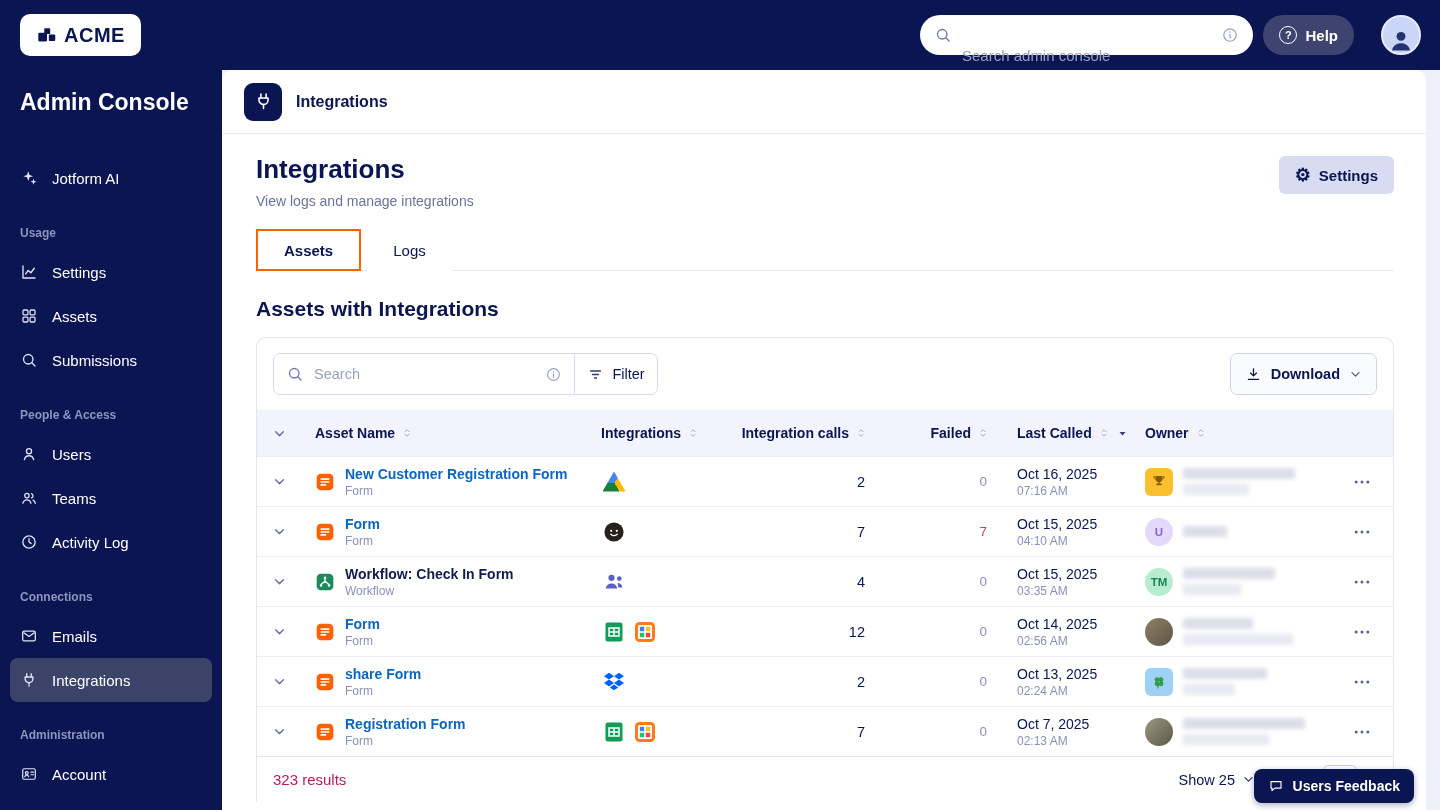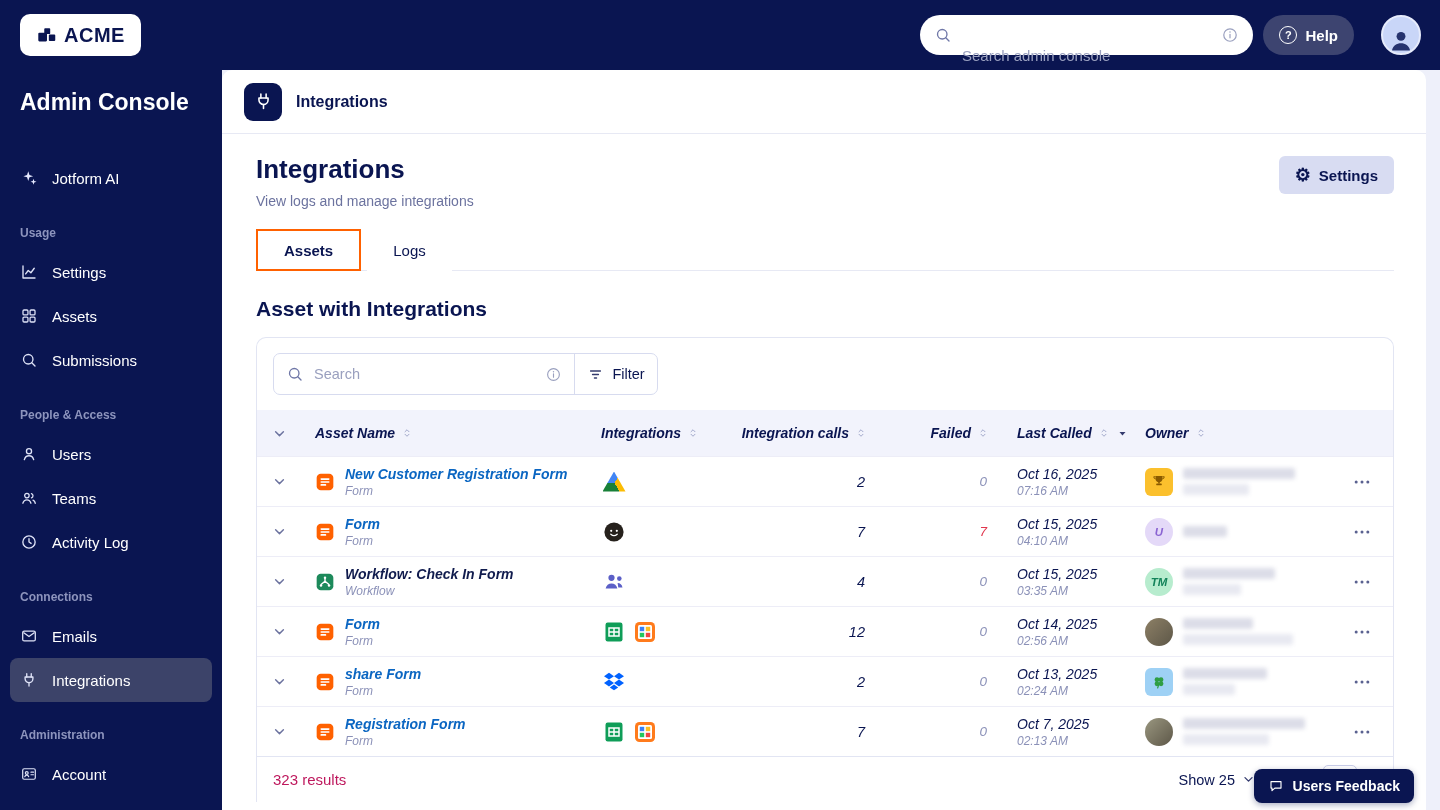--- a/index.html
+++ b/index.html
@@ -47,21 +47,21 @@
   .table-card { margin:16px 32px 0 34px; border:1px solid #e2e5f3; border-bottom:none; border-radius:10px 10px 0 0; overflow:hidden; background:#fff; }
   .toolbar { display:flex; align-items:center; justify-content:space-between; padding:15px 16px; }
   .search-filter { display:flex; align-items:stretch; border:1px solid #d7dbef; border-radius:7px; height:42px; overflow:hidden; }
   .sf-search { width:300px; display:flex; align-items:center; gap:10px; padding:0 12px; }
   .sf-search input { flex:1; border:0; outline:0; font:14.5px "Liberation Sans",sans-serif; color:#333; min-width:0; }
   .sf-search input::placeholder { color:#9aa0bf; }
   .sf-div { width:1px; background:#d7dbef; }
   .filter-btn { width:82px; display:flex; align-items:center; justify-content:center; gap:8px; font-size:14.5px; color:#0a1551; font-weight:500; cursor:pointer; }
   .download-btn { height:42px; padding:0 14px; border:1px solid #d0d5ec; border-radius:7px; background:#fafbff; display:flex; align-items:center; gap:9px; color:#0a1551; font-size:14.5px; font-weight:600; cursor:pointer; }
 
-  .thead, .trow { display:grid; grid-template-columns:44px 284px 128px 164px 120px 132px 202px 1fr; align-items:center;font-style:italic; }
+  .thead, .trow { display:grid; grid-template-columns:44px 284px 128px 164px 120px 132px 202px 1fr; align-items:center; }
   .thead { height:46px; background:#f2f3fc; }
   .hcell { display:flex; align-items:center; gap:6px; font-size:14px; font-weight:700; color:#0a1551; cursor:pointer; }
   .hcell.ar { justify-content:flex-end; }
   .c-name-h { padding-left:14px; } .c-int-h { padding-left:16px; }
   .c-calls-h { padding-right:10px; } .c-failed-h { padding-right:8px; }
   .c-date-h { padding-left:20px; } .c-owner-h { padding-left:16px; }
 
   .trow { height:50px; border-top:1px solid #ededf7; }
   .c-exp { display:flex; justify-content:center; }
   .exp { width:17px; height:17px; color:#6c739f; cursor:pointer; }
@@ -312,21 +312,21 @@
         <span class="gear-glyph">⚙</span>
         <span>Settings</span>
       </div>
     </div>
 
     <div class="tabs">
         <div class="tab active">Assets</div>
         <div class="tab">Logs</div>
       </div>
 
-    <div class="section-title">Asset with Integrations</div>
+    <div class="section-title">Assets with Integrations</div>
 
     <div class="table-card">
       <div class="toolbar">
         <div class="search-filter">
           <div class="sf-search">
             <span class="icw" style="width:18px;height:18px;color:#6f77a7">
                 <svg viewBox="0 0 24 24">
                   <g fill="none" stroke="currentColor" stroke-width="1.8" stroke-linecap="round">
                     <circle cx="11" cy="11" r="6.3"></circle>
                     <path d="M15.7 15.7 20 20"></path>
@@ -348,20 +348,37 @@
           <div class="filter-btn">
             <span class="icw" style="width:17px;height:17px;color:#343b6e">
                 <svg viewBox="0 0 24 24">
                   <g fill="none" stroke="currentColor" stroke-width="1.9" stroke-linecap="round">
                     <path d="M5 7h14M7.8 12h8.4M10.5 17h3"></path>
                   </g>
                 </svg>
               </span>
             <span>Filter</span>
           </div>
+        </div>
+        <div class="download-btn">
+          <span class="icw" style="width:17px;height:17px;color:#0a1551">
+              <svg viewBox="0 0 24 24">
+                <g fill="none" stroke="currentColor" stroke-width="1.8" stroke-linecap="round" stroke-linejoin="round">
+                  <path d="M12 4v9.5"></path>
+                  <path d="M7.8 9.8 12 14l4.2-4.2"></path>
+                  <path d="M4.8 19h14.4"></path>
+                </g>
+              </svg>
+            </span>
+          <span>Download</span>
+          <span class="icw" style="width:13px;height:13px;color:#555c8c">
+              <svg viewBox="0 0 24 24">
+                <path d="M5.5 8.5 12 15l6.5-6.5" fill="none" stroke="currentColor" stroke-width="2.4" stroke-linecap="round" stroke-linejoin="round"></path>
+              </svg>
+            </span>
         </div>
       </div>
 
       <div class="thead">
           <div class="c-exp">
             <span class="exp icw">
               <svg viewBox="0 0 24 24">
                 <path d="M6.5 9.5 12 15l5.5-5.5" fill="none" stroke="currentColor" stroke-width="2" stroke-linecap="round" stroke-linejoin="round"></path>
               </svg>
             </span>

